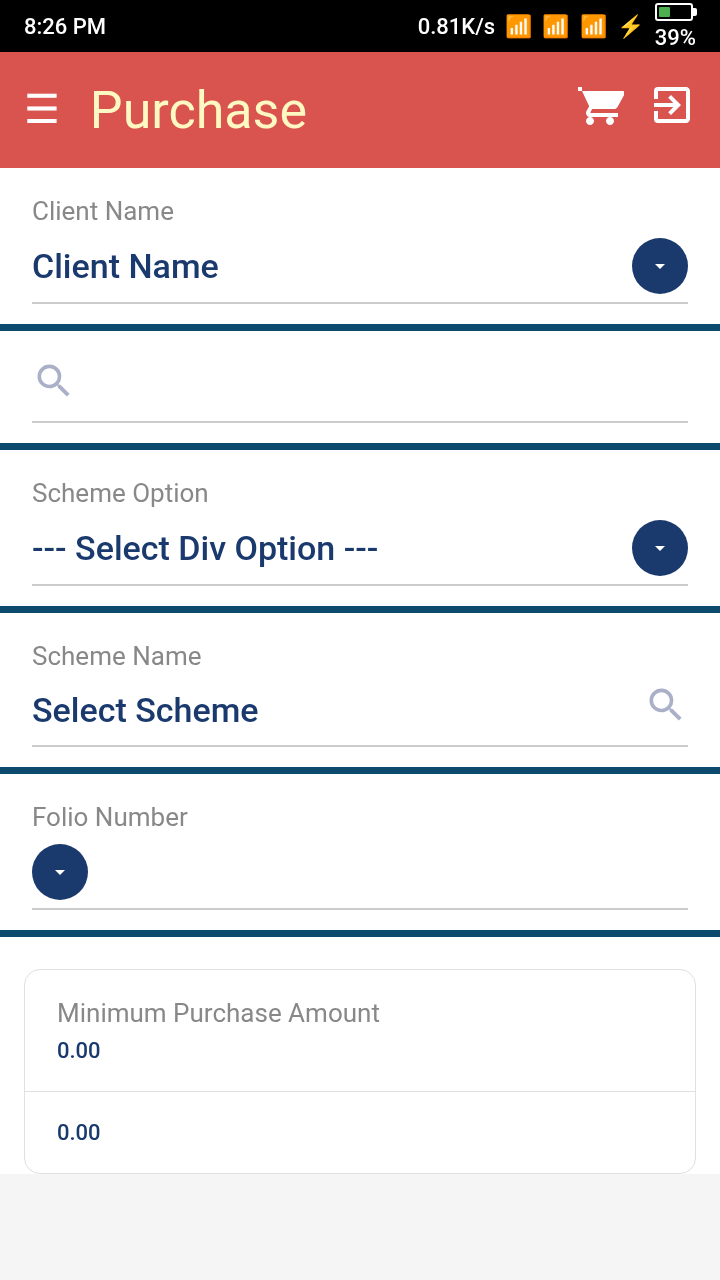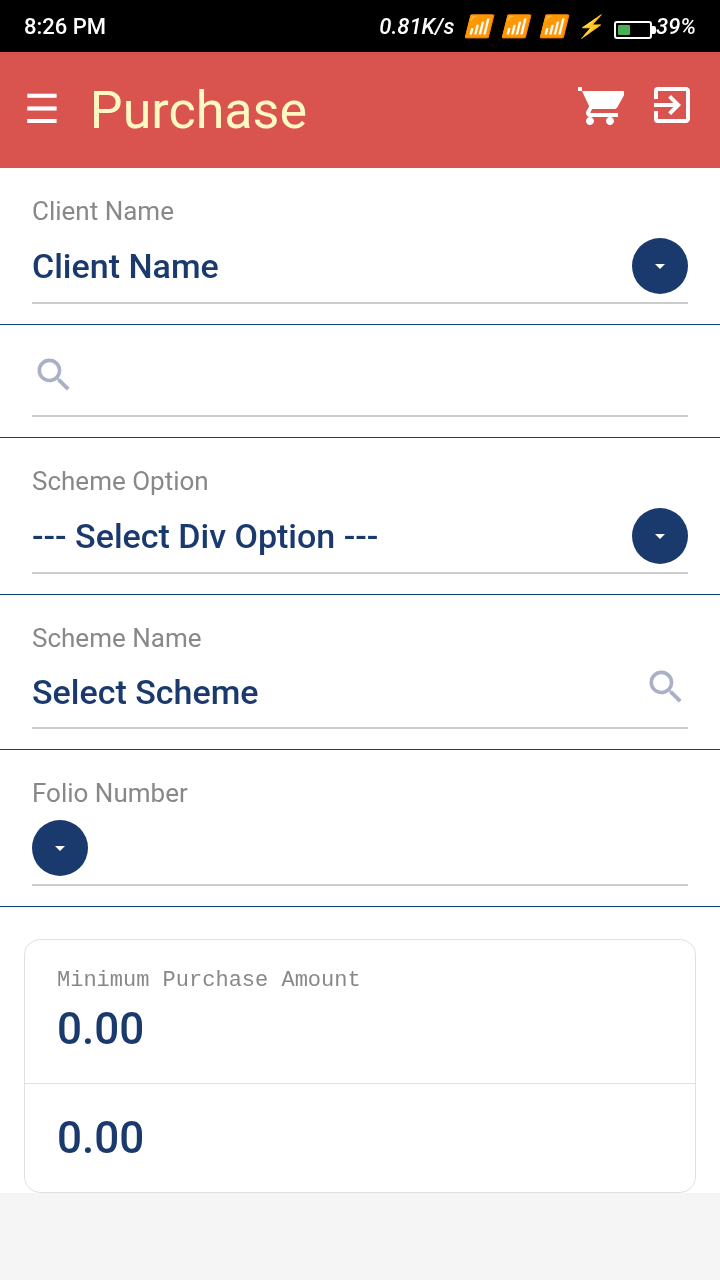--- a/index.html
+++ b/index.html
@@ -21,26 +21,26 @@
       justify-content: space-between;
       padding: 0 24px;
       height: 52px;
       font-size: 22px;
       font-weight: 500;
     }
     .status-right {
       display: flex;
       align-items: center;
       gap: 10px;
-      font-style: italic;
     }
     .battery-container {
       display: flex;
-      align-items: flex-end;
+      align-items: flex-start;
       gap: 4px;
+      flex-direction: column;
     }
     .battery-bar {
       width: 38px;
       height: 18px;
       border: 2px solid #fff;
       border-radius: 3px;
       position: relative;
       display: flex;
       align-items: center;
       padding: 2px;
@@ -96,21 +96,21 @@
     }
 
     
     .content {
       background: #fff;
       padding: 0;
     }
 
     .form-section {
       padding: 28px 32px 20px 32px;
-      border-bottom: 1px solid #0c4a6e;
+      border-bottom: 7px solid #0c4a6e;
     }
 
     .field-label {
       font-size: 26px;
       color: #888;
       margin-bottom: 12px;
       font-weight: 400;
     }
 
     .field-value {
@@ -156,27 +156,26 @@
       overflow: hidden;
       background: #fff;
     }
     .info-card-row {
       padding: 28px 32px;
     }
     .info-card-row + .info-card-row {
       border-top: 1px solid #e0e0e0;
     }
     .info-card-label {
-      font-size: 22px;
+      font-size: 26px;
       color: #888;
       margin-bottom: 10px;
-      font-family: Liberation Mono, monospace;
     }
     .info-card-value {
-      font-size: 44px;
+      font-size: 22px;
       color: #1a3a6e;
       font-weight: 500;
     }
   </style>
 </head>
 <body>
 
 <div class="status-bar">
   <span>8:26 PM</span>
   <div class="status-right">

